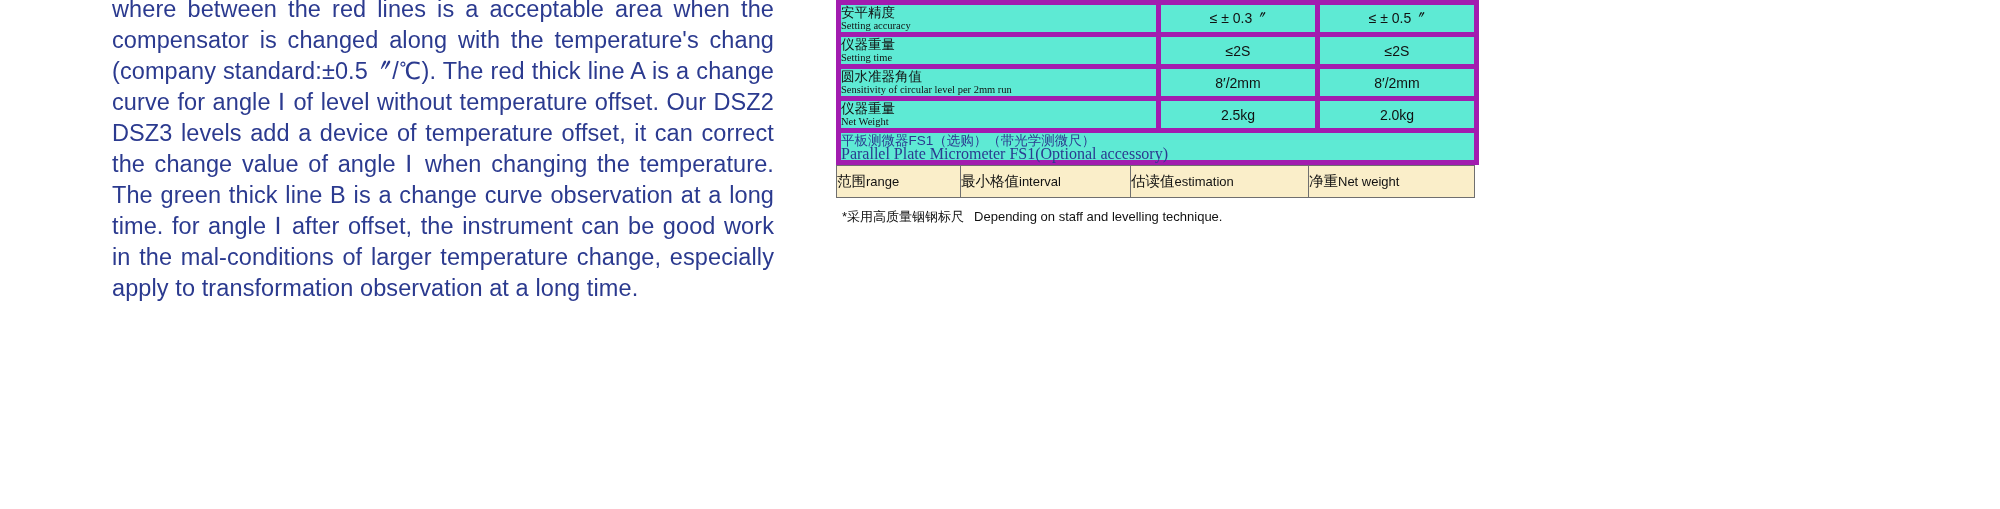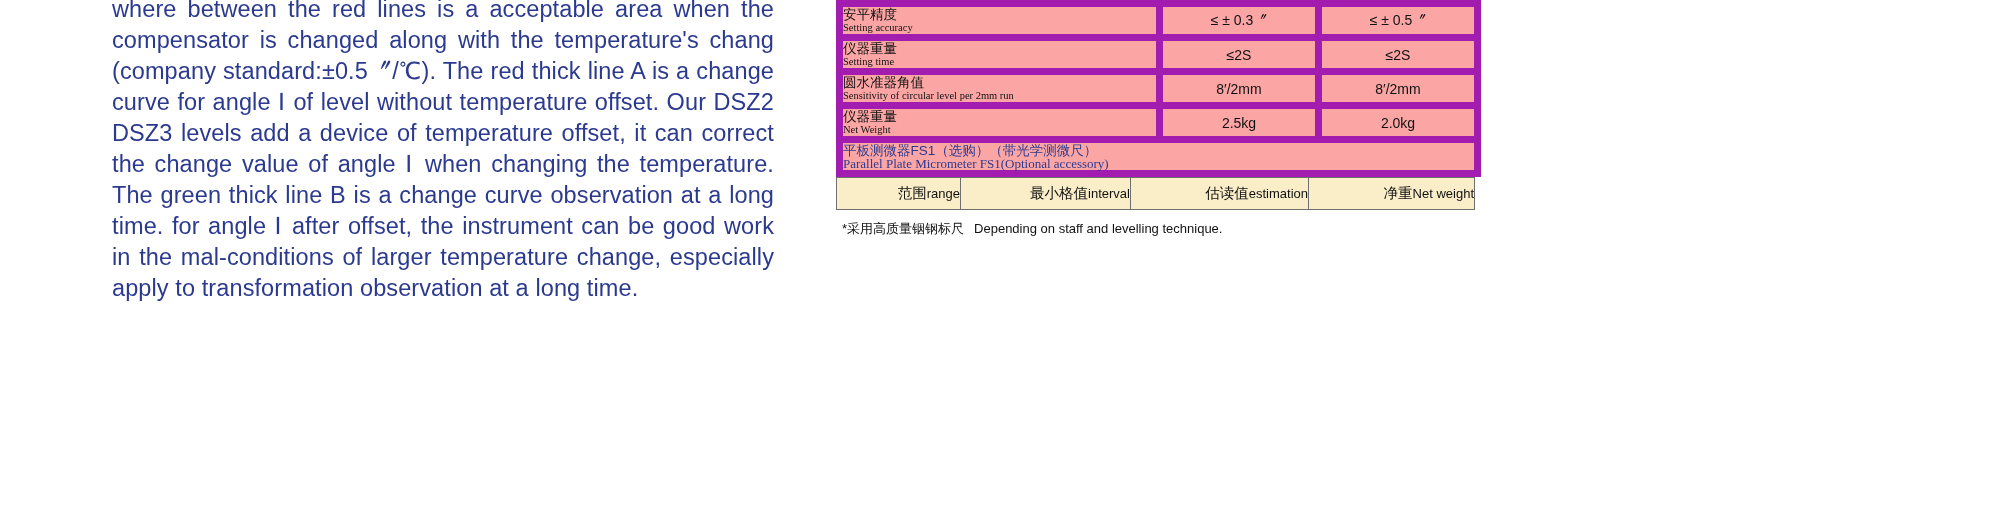--- a/index.html
+++ b/index.html
@@ -40,22 +40,22 @@
     width: 638px;
   }
 
   table.spec {
     border-collapse: collapse;
     width: 638px;
     table-layout: fixed;
     background: #faeec9;
   }
   table.spec td {
-    border: 7px solid #a21caf;
-    background: #fca5a5;
+    border: 5px solid #a21caf;
+    background: #5eead4;
     padding: 0;
     vertical-align: middle;
   }
 
   .cn {
     display: block;
     font-size: 13.5px;
     color: #111111;
     line-height: 15px;
   }
@@ -83,34 +83,34 @@
     text-align: left;
     border-left: 1px solid #6f6f6f;
     border-right: 1px solid #6f6f6f;
   }
   .banner-cell .cn {
     color: #2b3a8f;
     font-size: 13.5px;
   }
   .banner-cell .en {
     color: #2b3a8f;
-    font-size: 13px;
+    font-size: 16px;
   }
 
   
   table.micro {
     border-collapse: collapse;
     width: 638px;
     table-layout: fixed;
     margin-top: 0;
   }
   table.micro td {
     border: 1px solid #6f6f6f;
     background: #faeec9;
-    text-align: right;
+    text-align: left;
     padding: 6px 0;
     font-size: 14px;
     color: #111111;
   }
   table.micro td .cn-inline {
     font-size: 14.5px;
   }
   table.micro td .en-inline {
     font-size: 13px;
   }

